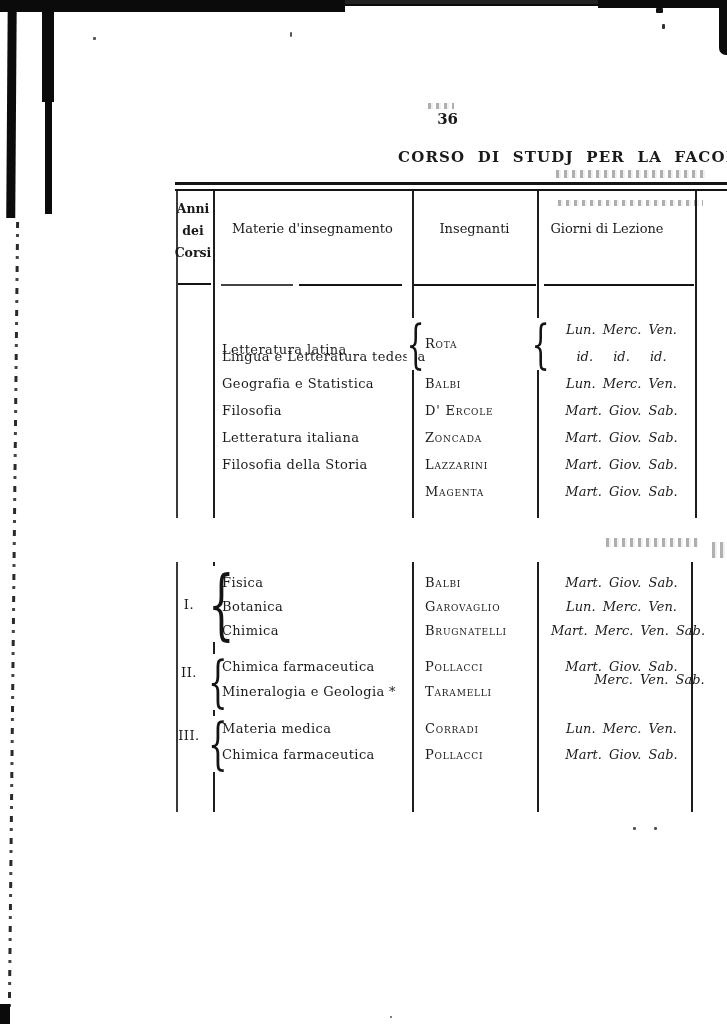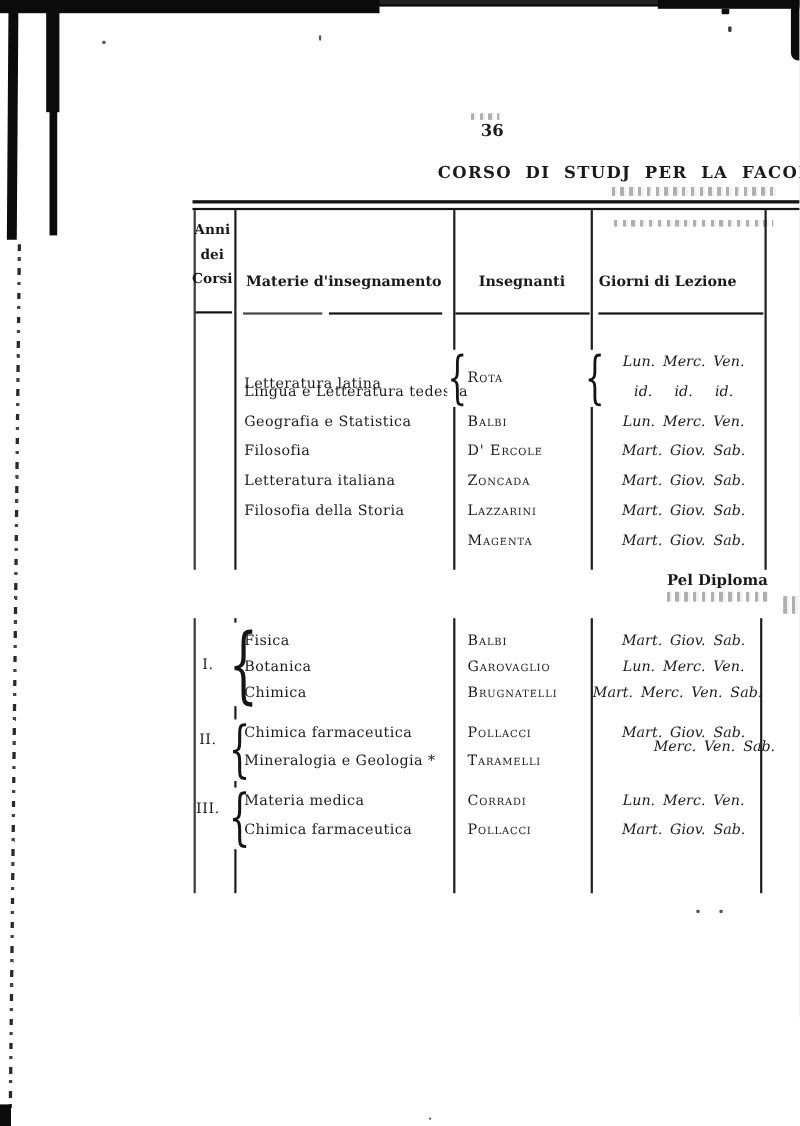--- a/index.html
+++ b/index.html
@@ -26,21 +26,21 @@
     width:3px;
     background:repeating-linear-gradient(180deg,#2a2a2a 0 6px, transparent 6px 12px, #444 12px 15px, transparent 15px 22px);
   }
   
   .hrule{position:absolute;background:#141414;}
   .vrule{position:absolute;background:#1d1d1d;width:2px;}
   .vrule.thin{width:1.5px;background:#3a3a3a;}
   
   .pagenum{font-weight:bold;font-size:15px;text-align:right;}
   .title{font-weight:bold;font-size:15px;letter-spacing:1.2px;word-spacing:6px;text-align:right;white-space:nowrap;}
-  .hdr{font-weight:bold;font-size:13px;text-align:center;margin-top:28px;}
+  .hdr{font-weight:normal;font-size:13px;text-align:center;}
   .hdr-years{font-weight:bold;font-size:12.5px;line-height:22px;text-align:center;white-space:pre-line;}
   .subject{position:absolute;left:222px;font-size:13px;letter-spacing:.4px;white-space:nowrap;}
   .teacher{position:absolute;left:425px;font-size:13px;font-variant:small-caps;letter-spacing:.8px;white-space:nowrap;}
   .days{position:absolute;left:539px;width:165px;text-align:center;font-style:italic;font-size:13px;word-spacing:3px;white-space:nowrap;}
   .days.idrow{word-spacing:16px;}
   .yearlbl{position:absolute;left:172px;width:34px;text-align:center;font-size:13px;letter-spacing:.5px;}
   .diploma{font-weight:bold;font-size:13.5px;text-align:right;white-space:nowrap;}
   .brace{
     position:absolute;
     font-family:"DejaVu Serif",serif;
@@ -128,33 +128,32 @@
 
   <div class="brace" style="left:528px;top:318px;font-size:52px;width:16px;text-align:center;">{</div>
   <div class="days" style="top:322px;">Lun. Merc. Ven.</div>
   <div class="days idrow" style="top:349px;">id. id. id.</div>
   <div class="days" style="top:376px;">Lun. Merc. Ven.</div>
   <div class="days" style="top:403px;">Mart. Giov. Sab.</div>
   <div class="days" style="top:430px;">Mart. Giov. Sab.</div>
   <div class="days" style="top:457px;">Mart. Giov. Sab.</div>
   <div class="days" style="top:484px;">Mart. Giov. Sab.</div>
 
-  <div class="abs diploma" style="left:500px;top:520px;width:198px;">Pel Diploma</div>
 
   <div class="yearlbl" style="top:597px;">I.</div>
   <div class="brace" style="left:204px;top:566px;font-size:76px;width:18px;text-align:center;">{</div>
   <div class="subject" style="top:575px;">Fisica</div>
   <div class="subject" style="top:599px;">Botanica</div>
   <div class="subject" style="top:623px;">Chimica</div>
   <div class="teacher" style="top:575px;">Balbi</div>
   <div class="teacher" style="top:599px;">Garovaglio</div>
   <div class="teacher" style="top:623px;">Brugnatelli</div>
   <div class="days" style="top:575px;">Mart. Giov. Sab.</div>
   <div class="days" style="top:599px;">Lun. Merc. Ven.</div>
-  <div class="days" style="top:623px;left:532px;width:168px;">Mart. Merc. Ven. Sab.</div>
+  <div class="days" style="top:623px;left:544px;width:168px;">Mart. Merc. Ven. Sab.</div>
 
   <div class="yearlbl" style="top:665px;">II.</div>
   <div class="brace" style="left:204px;top:654px;font-size:56px;width:18px;text-align:center;">{</div>
   <div class="subject" style="top:659px;">Chimica farmaceutica</div>
   <div class="subject" style="top:684px;">Mineralogia e Geologia *</div>
   <div class="teacher" style="top:659px;">Pollacci</div>
   <div class="teacher" style="top:684px;">Taramelli</div>
   <div class="days" style="top:659px;">Mart. Giov. Sab.</div>
   <div class="days" style="top:672px;padding-left:28px;">Merc. Ven. Sab.</div>
 

